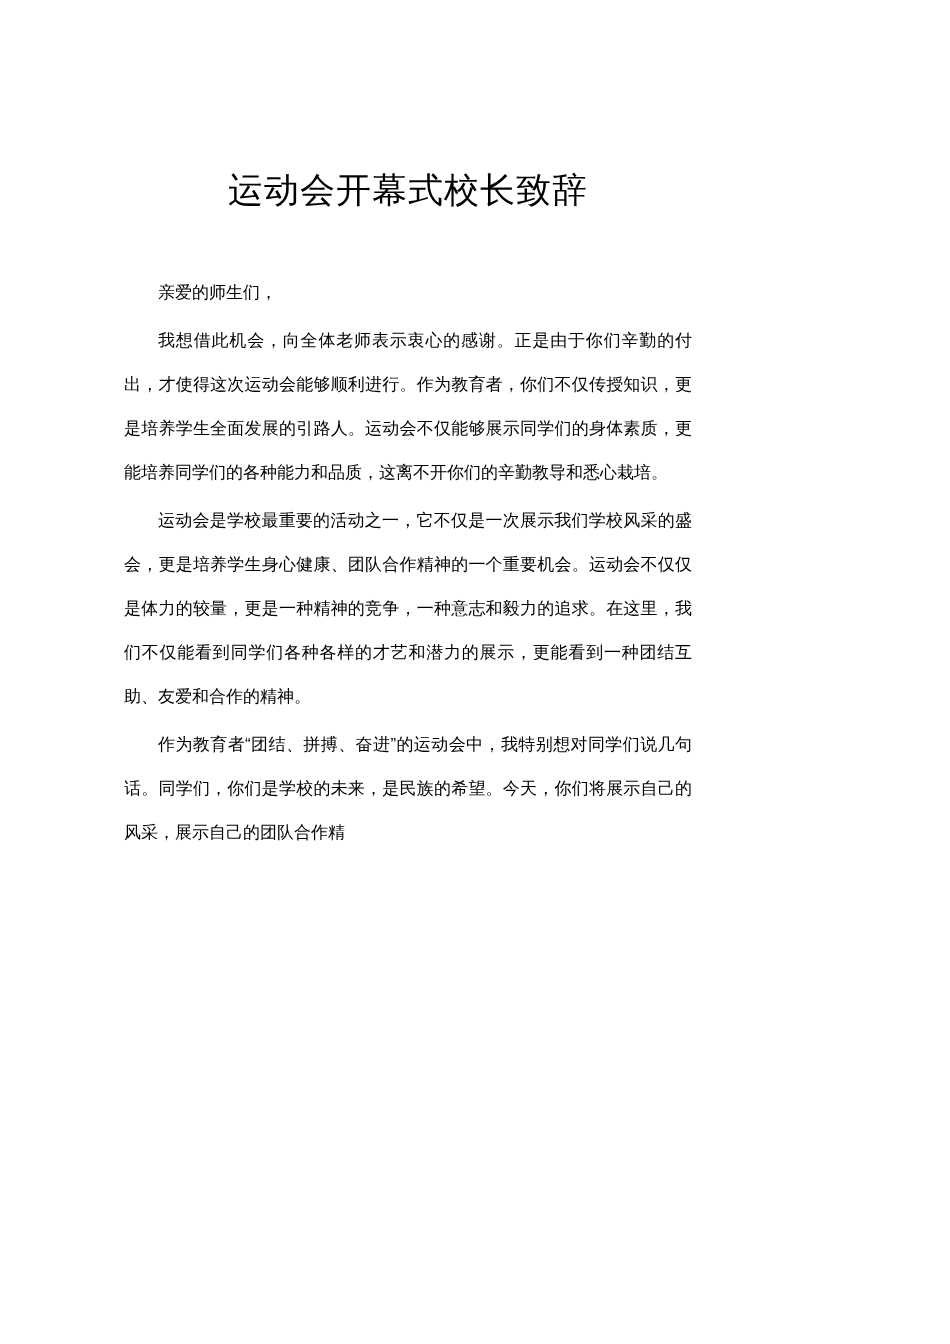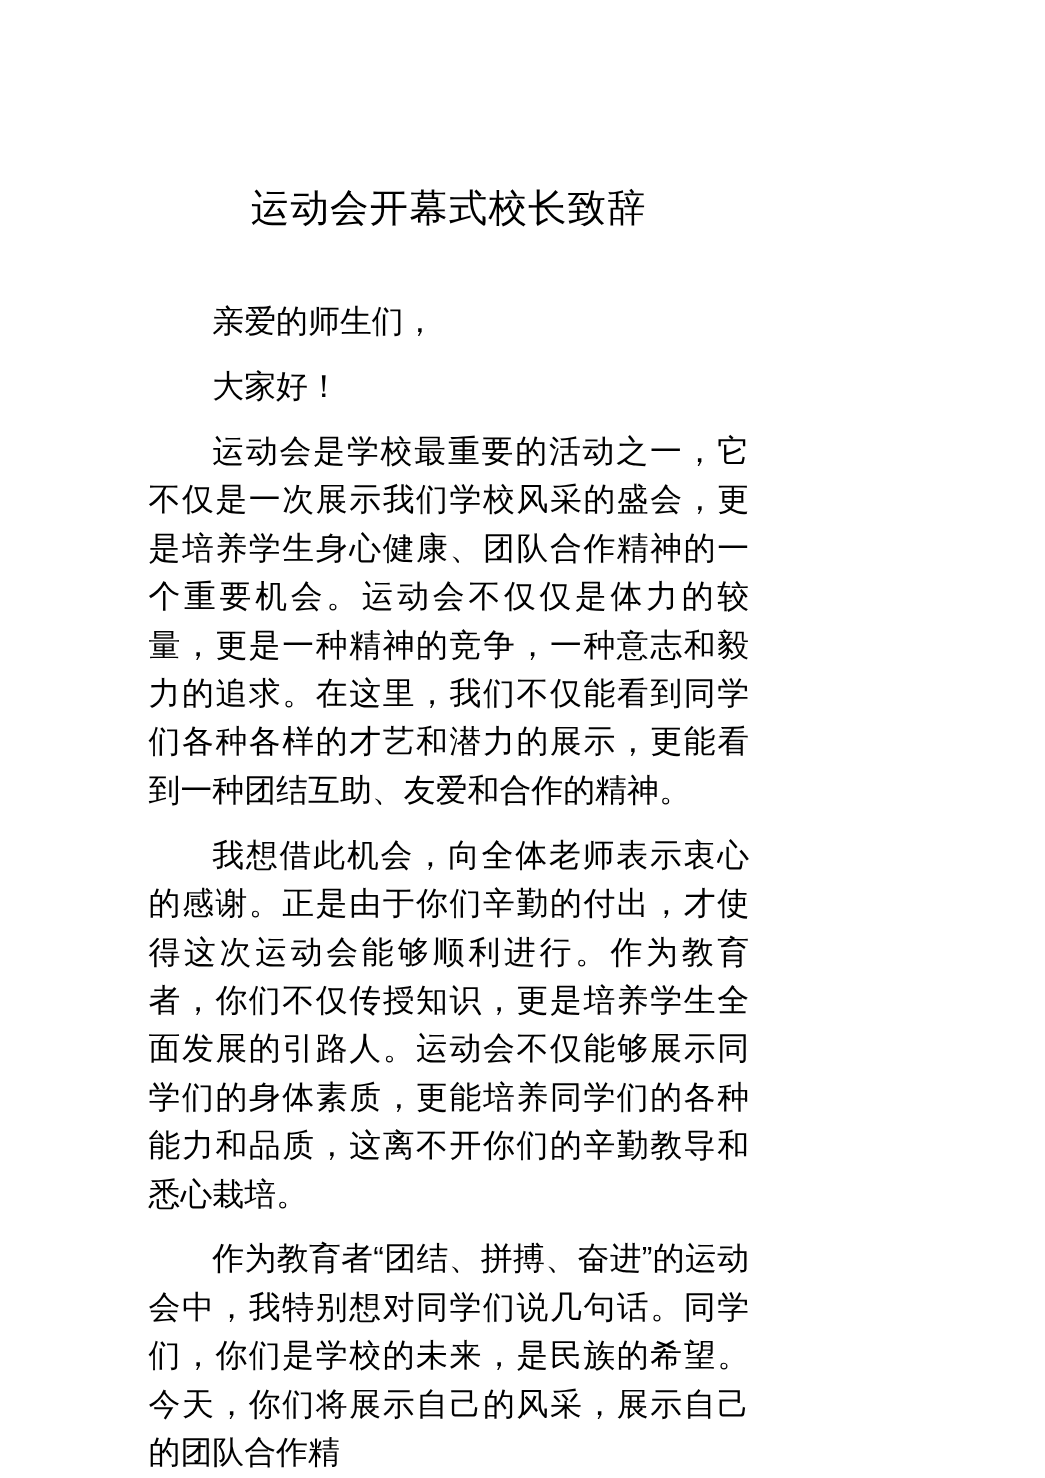--- a/index.html
+++ b/index.html
@@ -23,38 +23,37 @@
   }
   .doc-title {
     font-size: 35px;
     line-height: 35px;
     font-weight: 400;
     text-align: center;
     margin: 0 0 64px 0;
     letter-spacing: 1px;
   }
   .doc-body p {
-    font-size: 29px;
+    font-size: 17px;
     line-height: 44px;
     font-weight: 400;
-    margin: 15px;
+    margin: 4px;
     text-align: justify;
     text-indent: 2em;
     word-break: break-all;
     overflow-wrap: anywhere;
   }
 </style>
 </head>
 <body>
 
 <div class="page">
   <div class="content">
     <h1 class="doc-title">运动会开幕式校长致辞</h1>
 
     <div class="doc-body">
       <p>亲爱的师生们，</p>
-      <p>大家好！</p>
+      <p>我想借此机会，向全体老师表示衷心的感谢。正是由于你们辛勤的付出，才使得这次运动会能够顺利进行。作为教育者，你们不仅传授知识，更是培养学生全面发展的引路人。运动会不仅能够展示同学们的身体素质，更能培养同学们的各种能力和品质，这离不开你们的辛勤教导和悉心栽培。</p>
       <p>运动会是学校最重要的活动之一，它不仅是一次展示我们学校风采的盛会，更是培养学生身心健康、团队合作精神的一个重要机会。运动会不仅仅是体力的较量，更是一种精神的竞争，一种意志和毅力的追求。在这里，我们不仅能看到同学们各种各样的才艺和潜力的展示，更能看到一种团结互助、友爱和合作的精神。</p>
-      <p>我想借此机会，向全体老师表示衷心的感谢。正是由于你们辛勤的付出，才使得这次运动会能够顺利进行。作为教育者，你们不仅传授知识，更是培养学生全面发展的引路人。运动会不仅能够展示同学们的身体素质，更能培养同学们的各种能力和品质，这离不开你们的辛勤教导和悉心栽培。</p>
       <p>作为教育者“团结、拼搏、奋进”的运动会中，我特别想对同学们说几句话。同学们，你们是学校的未来，是民族的希望。今天，你们将展示自己的风采，展示自己的团队合作精</p>
     </div>
   </div>
 </div>
 
 </body></html>

